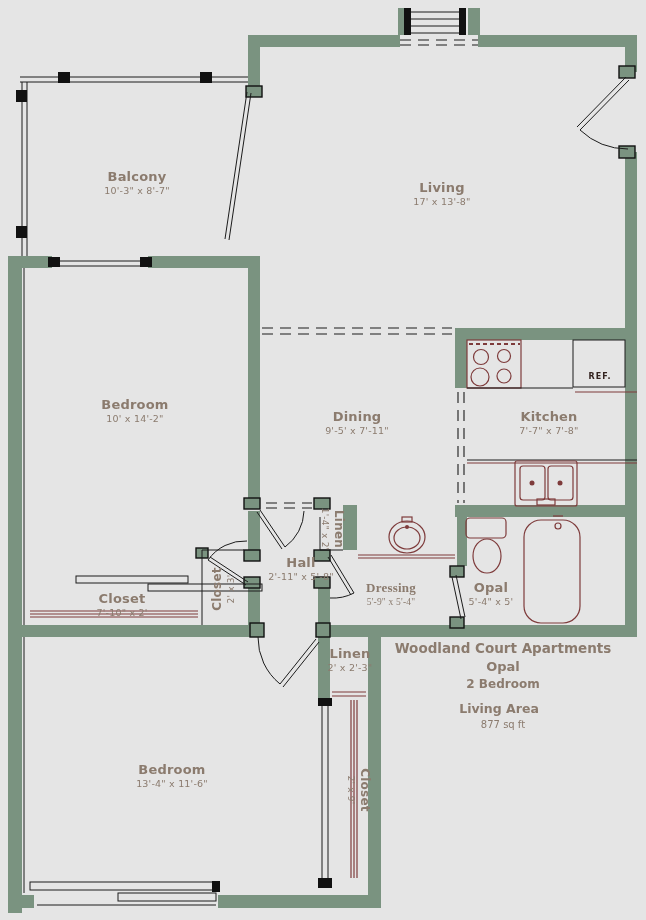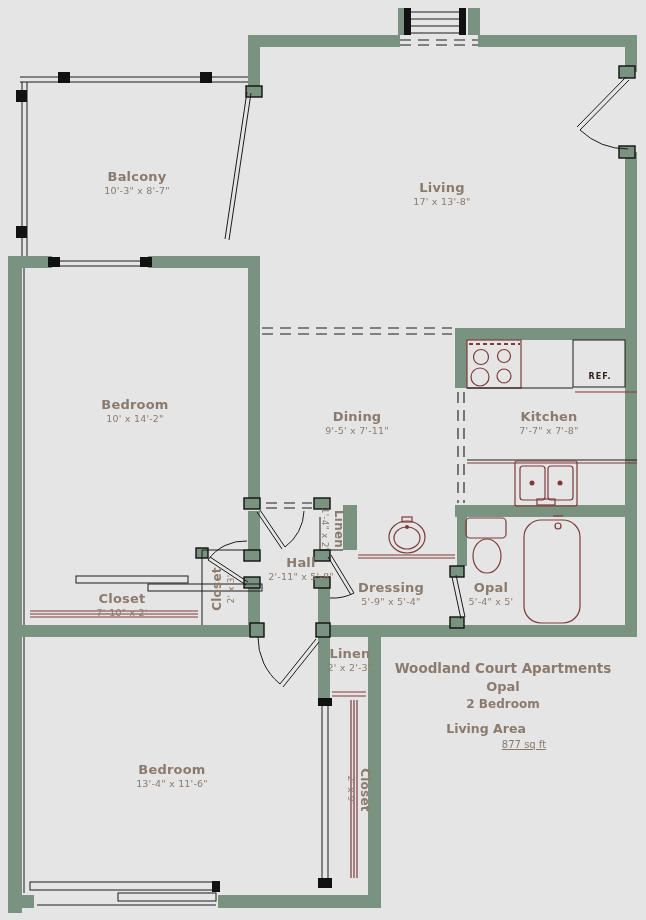--- a/index.html
+++ b/index.html
@@ -20,21 +20,21 @@
               transform:translateX(-50%);line-height:1.15;}
   .room-label.rot90{transform:translate(-50%,-50%) rotate(90deg);}
   .room-label.rotm90{transform:translate(-50%,-50%) rotate(-90deg);}
   .room-name{display:block;font-weight:700;font-size:13px;letter-spacing:.2px;}
   .room-dims{display:block;font-size:9.5px;margin-top:1px;letter-spacing:.2px;}
   .rot90 .room-name,.rotm90 .room-name{font-size:12px;}
   .rot90 .room-dims,.rotm90 .room-dims{font-size:9px;}
   .ref-label{position:absolute;color:#33231f;font-size:8px;font-weight:700;
              letter-spacing:1px;transform:translateX(-50%);}
   .tb{position:absolute;color:#8b7b6e;transform:translateX(-50%);white-space:nowrap;
-      font-weight:700;text-align:center;margin-top:20px;}
+      font-weight:700;text-align:center;}
   .tb-community{font-size:13.5px;}
   .tb-unit{font-size:13px;}
   .tb-type{font-size:12px;}
   .tb-area-label{font-size:12.5px;}
   .tb-area-value{font-size:10px;font-weight:400;}
 </style>
 </head>
 <body>
 
 <div id="plan">
@@ -257,21 +257,21 @@
   <div class="room-label" style="left:122px;top:592px;">
     <span class="room-name">Closet</span>
     <span class="room-dims">7'-10" x 2'</span>
   </div>
 
   <div class="room-label rotm90" style="left:224px;top:589px;">
     <span class="room-name">Closet</span>
     <span class="room-dims">2' x 3'</span>
   </div>
 
-  <div class="room-label" style="left:391px;top:581px;">
+  <div class="room-label" style="left:391px;top:581px;font-family:Liberation Serif, serif;">
     <span class="room-name">Dressing</span>
     <span class="room-dims">5'-9" x 5'-4"</span>
   </div>
 
   <div class="room-label" style="left:491px;top:581px;">
     <span class="room-name">Opal</span>
     <span class="room-dims">5'-4" x 5'</span>
   </div>
 
   <div class="room-label" style="left:350px;top:647px;">
@@ -287,16 +287,16 @@
   <div class="room-label rot90" style="left:358px;top:790px;">
     <span class="room-name">Closet</span>
     <span class="room-dims">2' x 9'</span>
   </div>
 
   <div class="ref-label" style="left:600px;top:372px;">REF.</div>
 
   <div class="tb tb-community" style="left:503px;top:640px;">Woodland Court Apartments</div>
   <div class="tb tb-unit" style="left:503px;top:659px;">Opal</div>
   <div class="tb tb-type" style="left:503px;top:677px;">2 Bedroom</div>
-  <div class="tb tb-area-label" style="left:486px;top:701px;">Living Area</div>
-  <div class="tb tb-area-value" style="left:524px;top:719px;text-decoration:underline;">877 sq ft</div>
+  <div class="tb tb-area-label" style="left:499px;top:701px;">Living Area</div>
+  <div class="tb tb-area-value" style="left:503px;top:719px;">877 sq ft</div>
 
 </div>
 
 </body></html>

